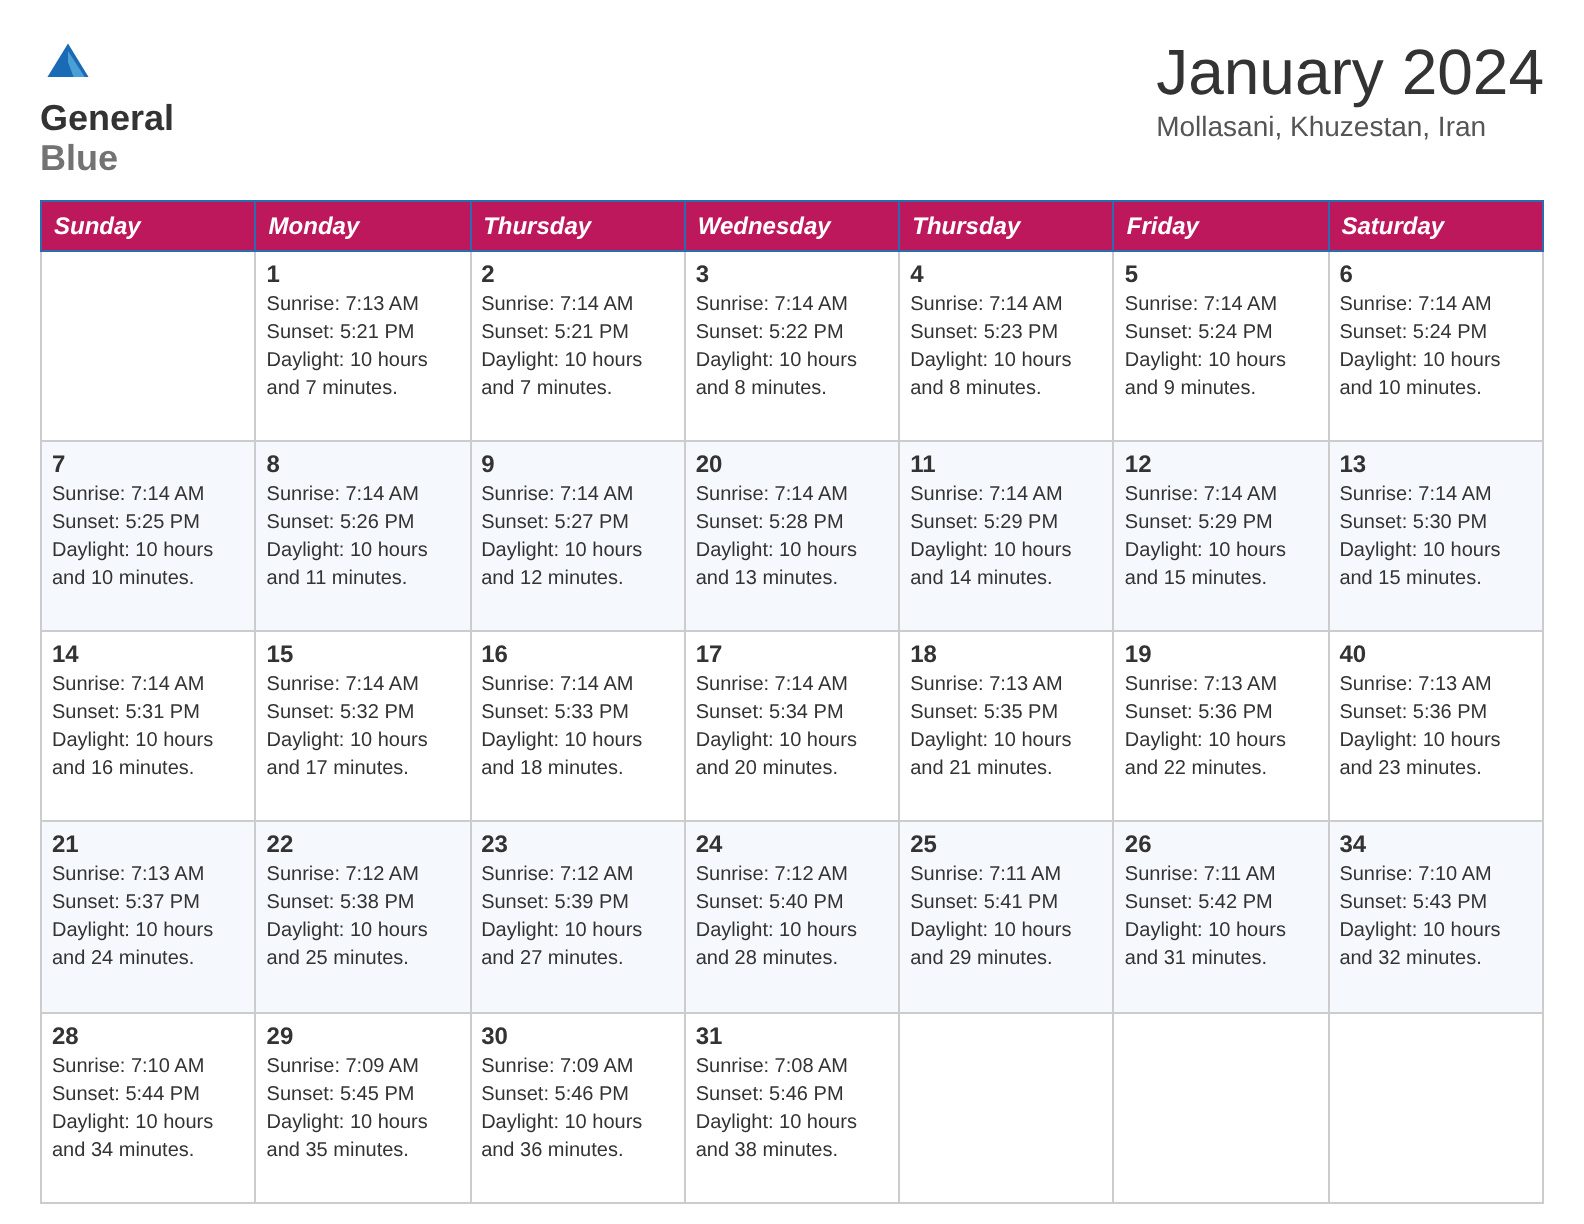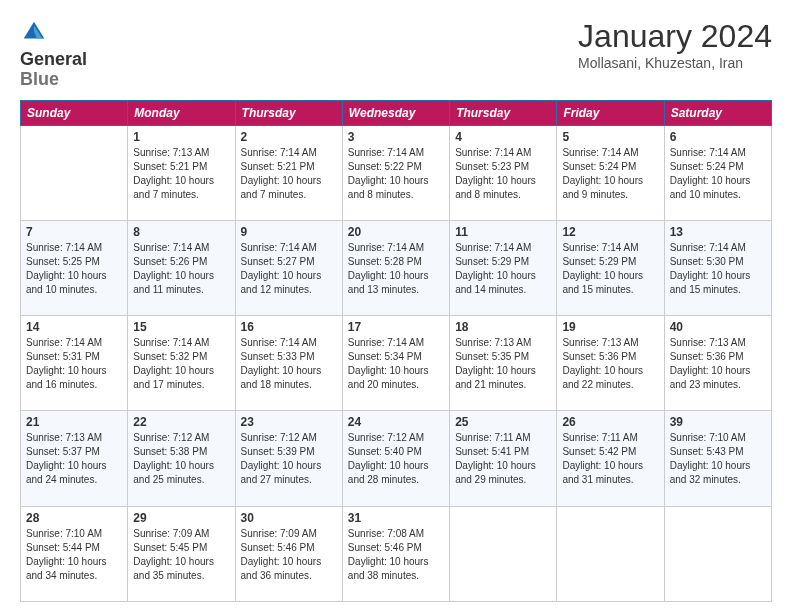--- a/index.html
+++ b/index.html
@@ -318,21 +318,21 @@
 and 29 minutes.</div>
           </td>
           <td>
             <span class="day-number">26</span>
             <div class="day-info" style="white-space: pre-line;">Sunrise: 7:11 AM
 Sunset: 5:42 PM
 Daylight: 10 hours
 and 31 minutes.</div>
           </td>
           <td>
-            <span class="day-number">39</span>
+            <span class="day-number">34</span>
             <div class="day-info" style="white-space: pre-line;">Sunrise: 7:10 AM
 Sunset: 5:43 PM
 Daylight: 10 hours
 and 32 minutes.</div>
           </td>
         </tr>
         <tr>
           <td>
             <span class="day-number">28</span>
             <div class="day-info" style="white-space: pre-line;">Sunrise: 7:10 AM

